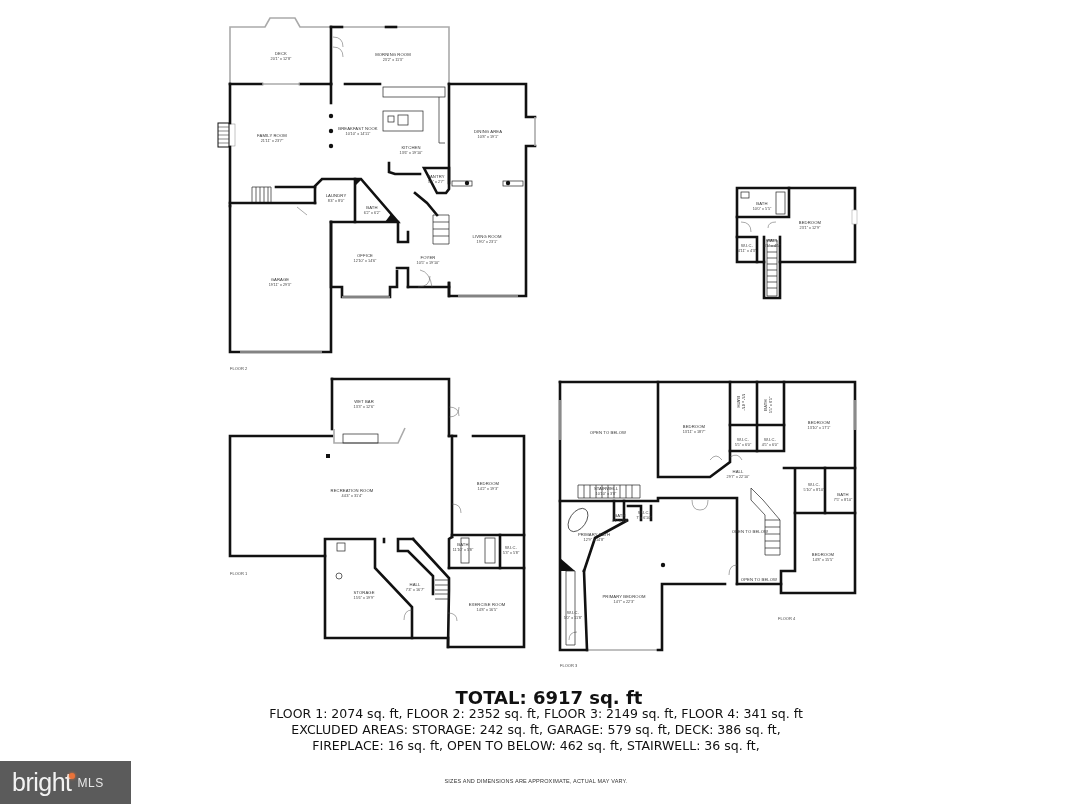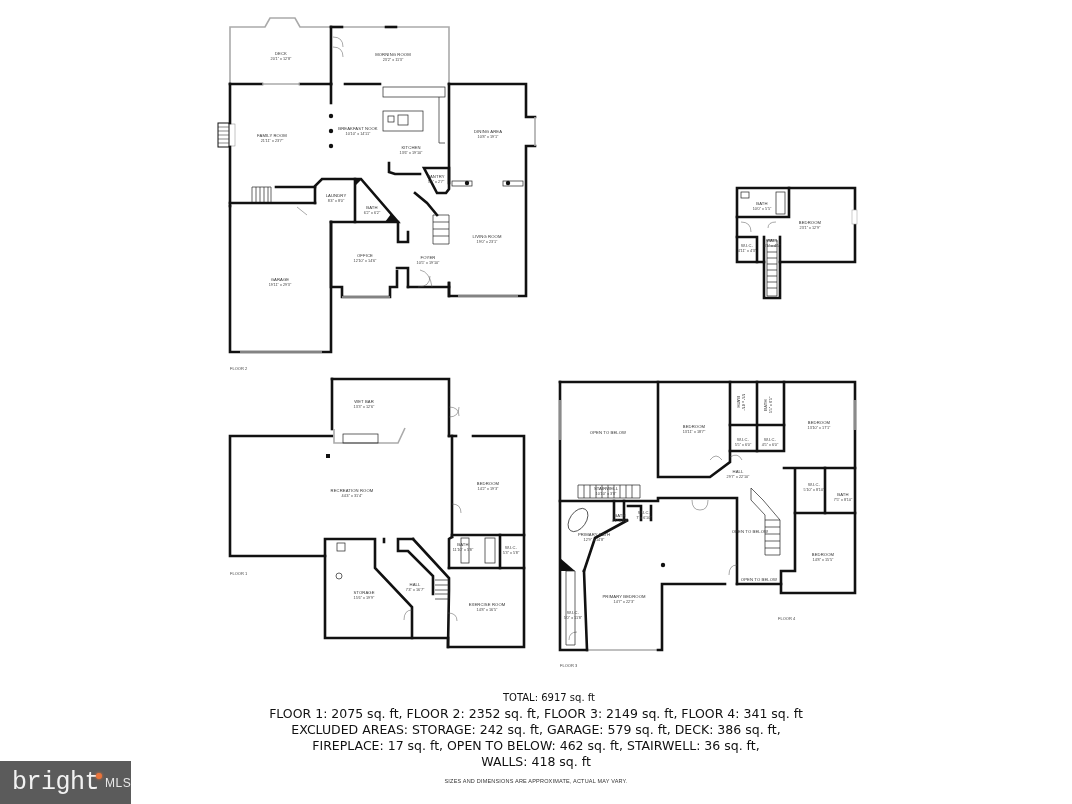--- a/index.html
+++ b/index.html
@@ -2,25 +2,25 @@
 <html><head>
 <meta charset="utf-8">
 <style>
   html, body { margin:0; padding:0; background:#ffffff; }
   body { width:1072px; height:804px; position:relative; overflow:hidden; font-family:"Liberation Sans", sans-serif; }
   #plan-svg { position:absolute; left:0; top:0; width:1072px; height:680px; }
   .room-label { font-family:"Liberation Sans", sans-serif; font-size:4.2px; fill:#333; text-anchor:middle; letter-spacing:0.1px; }
   .room-dim { font-family:"Liberation Sans", sans-serif; font-size:3.8px; fill:#444; text-anchor:middle; }
   .floor-label { font-family:"Liberation Sans", sans-serif; font-size:4px; fill:#444; }
   .summary { position:absolute; left:0; top:690px; width:1072px; text-align:center; color:#111; }
-  .summary .total { font-family:"DejaVu Sans", sans-serif; font-weight:normal; font-size:10px; line-height:16px;padding-left:26px; }
+  .summary .total { font-family:"DejaVu Sans", sans-serif; font-weight:bold; font-size:18px; line-height:16px;padding-left:26px; }
   .summary .line { font-family:"DejaVu Sans", sans-serif; font-size:12.5px; line-height:16px; }
   .disclaimer { position:absolute; left:0; top:778px; width:1072px; text-align:center; font-family:"Liberation Sans", sans-serif; font-size:5.5px; color:#333; letter-spacing:0.2px; }
   .logo { position:absolute; left:0; top:761px; width:131px; height:43px; background:#5b5b5b; display:flex; align-items:center; padding-left:12px; box-sizing:border-box; }
-  .logo .brand { font-family:Liberation Mono, monospace; color:#f2f2f2; font-size:25px; letter-spacing:-0.5px; position:relative; }
+  .logo .brand { font-family:Liberation Sans, sans-serif; color:#f2f2f2; font-size:25px; letter-spacing:-0.5px; position:relative; }
   .logo .brand .dot { position:absolute; width:6px; height:6px; border-radius:50%; background:#e9733a; top:5px; right:-3px; box-shadow:0 0 3px #e9733a; }
   .logo .sub { font-family:"Liberation Sans", sans-serif; color:#e8e8e8; font-size:12px; margin-left:6px; margin-top:0; letter-spacing:0.5px; }
   .wall { stroke:#111; stroke-width:2.6; fill:none; stroke-linecap:square; }
   .thin { stroke:#222; stroke-width:0.7; fill:none; }
   .light { stroke:#aaa; stroke-width:1.6; fill:none; }
   .door { stroke:#555; stroke-width:0.5; fill:none; }
 </style>
 </head>
 <body>
 
@@ -259,24 +259,23 @@
     <text class="room-label" x="573" y="614">W.I.C.</text>
     <text class="room-dim" x="573" y="619">5'0" x 11'8"</text>
     <text class="room-label" x="624" y="598">PRIMARY BEDROOM</text>
     <text class="room-dim" x="624" y="603">14'7" x 22'3"</text>
     <text class="floor-label" x="560" y="667">FLOOR 3</text>
   </g>
 </svg>
 
 <div class="summary">
   <div class="total">TOTAL: 6917 sq. ft</div>
-  <div class="line">FLOOR 1: 2075 sq. ft, FLOOR 2: 2352 sq. ft, FLOOR 3: 2149 sq. ft, FLOOR 4: 341 sq. ft</div>
+  <div class="line">FLOOR 1: 2074 sq. ft, FLOOR 2: 2352 sq. ft, FLOOR 3: 2149 sq. ft, FLOOR 4: 341 sq. ft</div>
   <div class="line">EXCLUDED AREAS: STORAGE: 242 sq. ft, GARAGE: 579 sq. ft, DECK: 386 sq. ft,</div>
-  <div class="line">FIREPLACE: 17 sq. ft, OPEN TO BELOW: 462 sq. ft, STAIRWELL: 36 sq. ft,</div>
-  <div class="line">WALLS: 418 sq. ft</div>
+  <div class="line">FIREPLACE: 16 sq. ft, OPEN TO BELOW: 462 sq. ft, STAIRWELL: 36 sq. ft,</div>
 </div>
 
 <div class="disclaimer">SIZES AND DIMENSIONS ARE APPROXIMATE, ACTUAL MAY VARY.</div>
 
 <div class="logo">
   <span class="brand"><span>bright</span><span class="dot"></span></span>
   <span class="sub">MLS</span>
 </div>
 
 </body></html>

